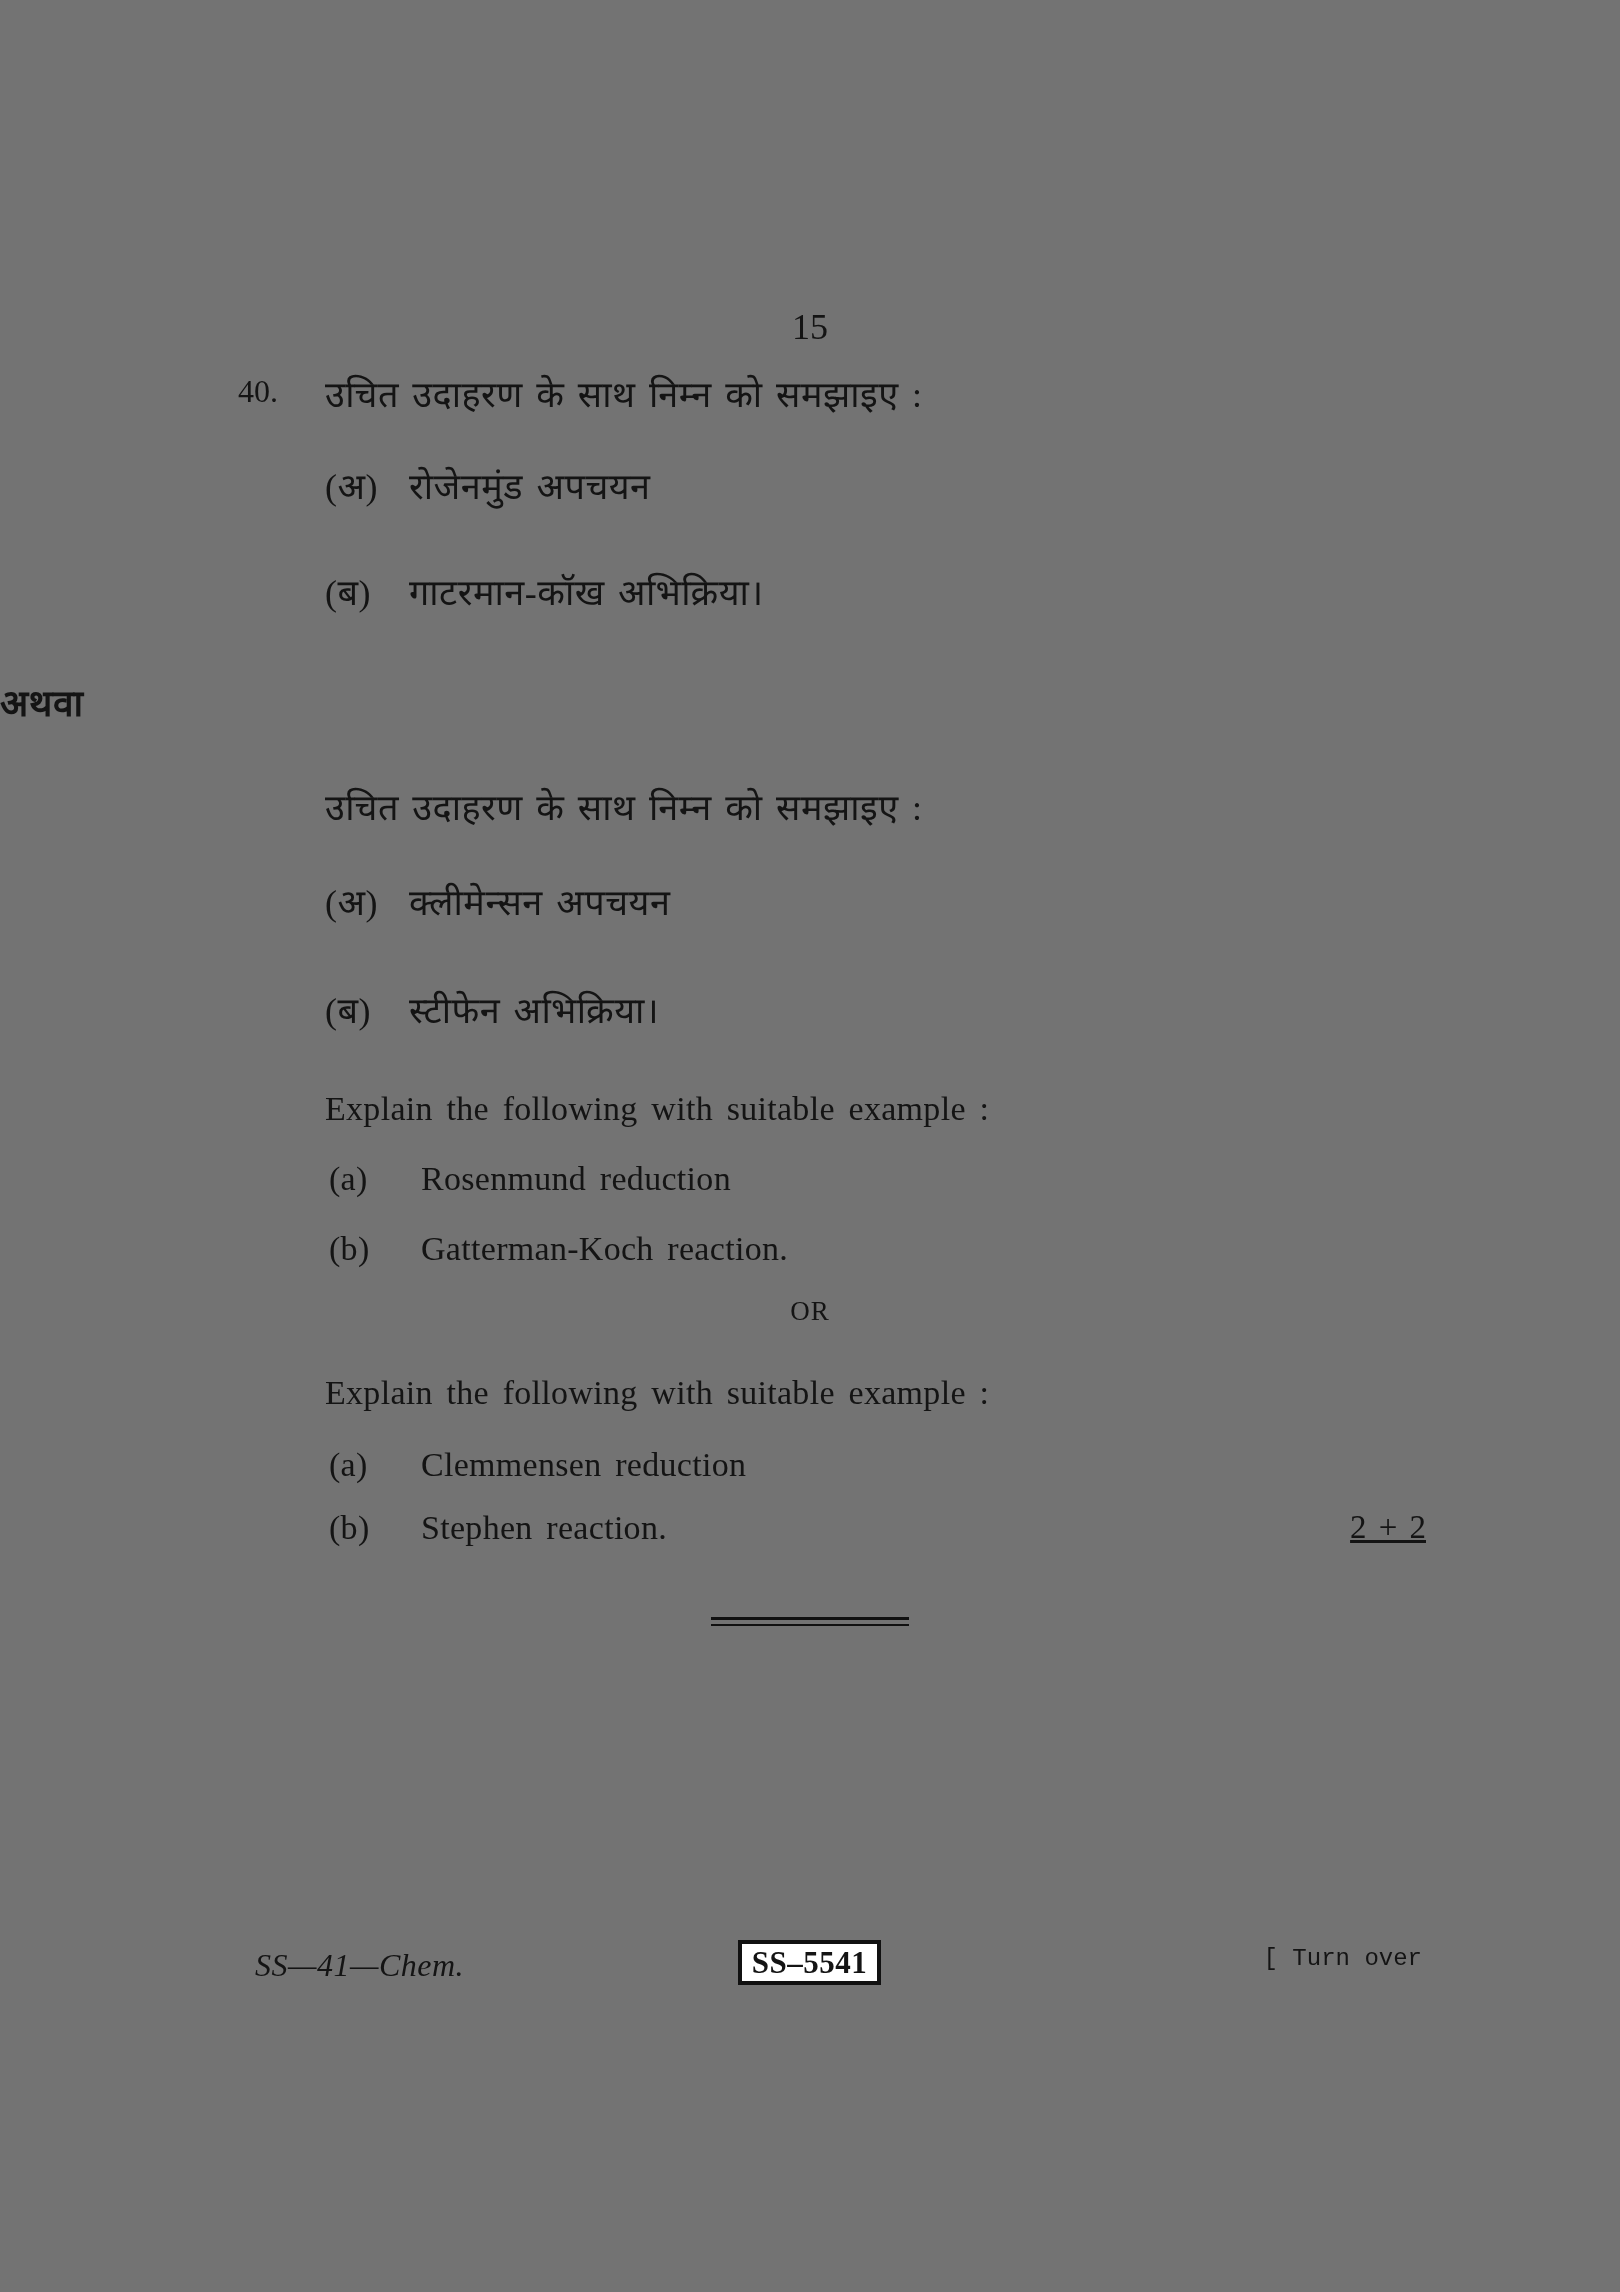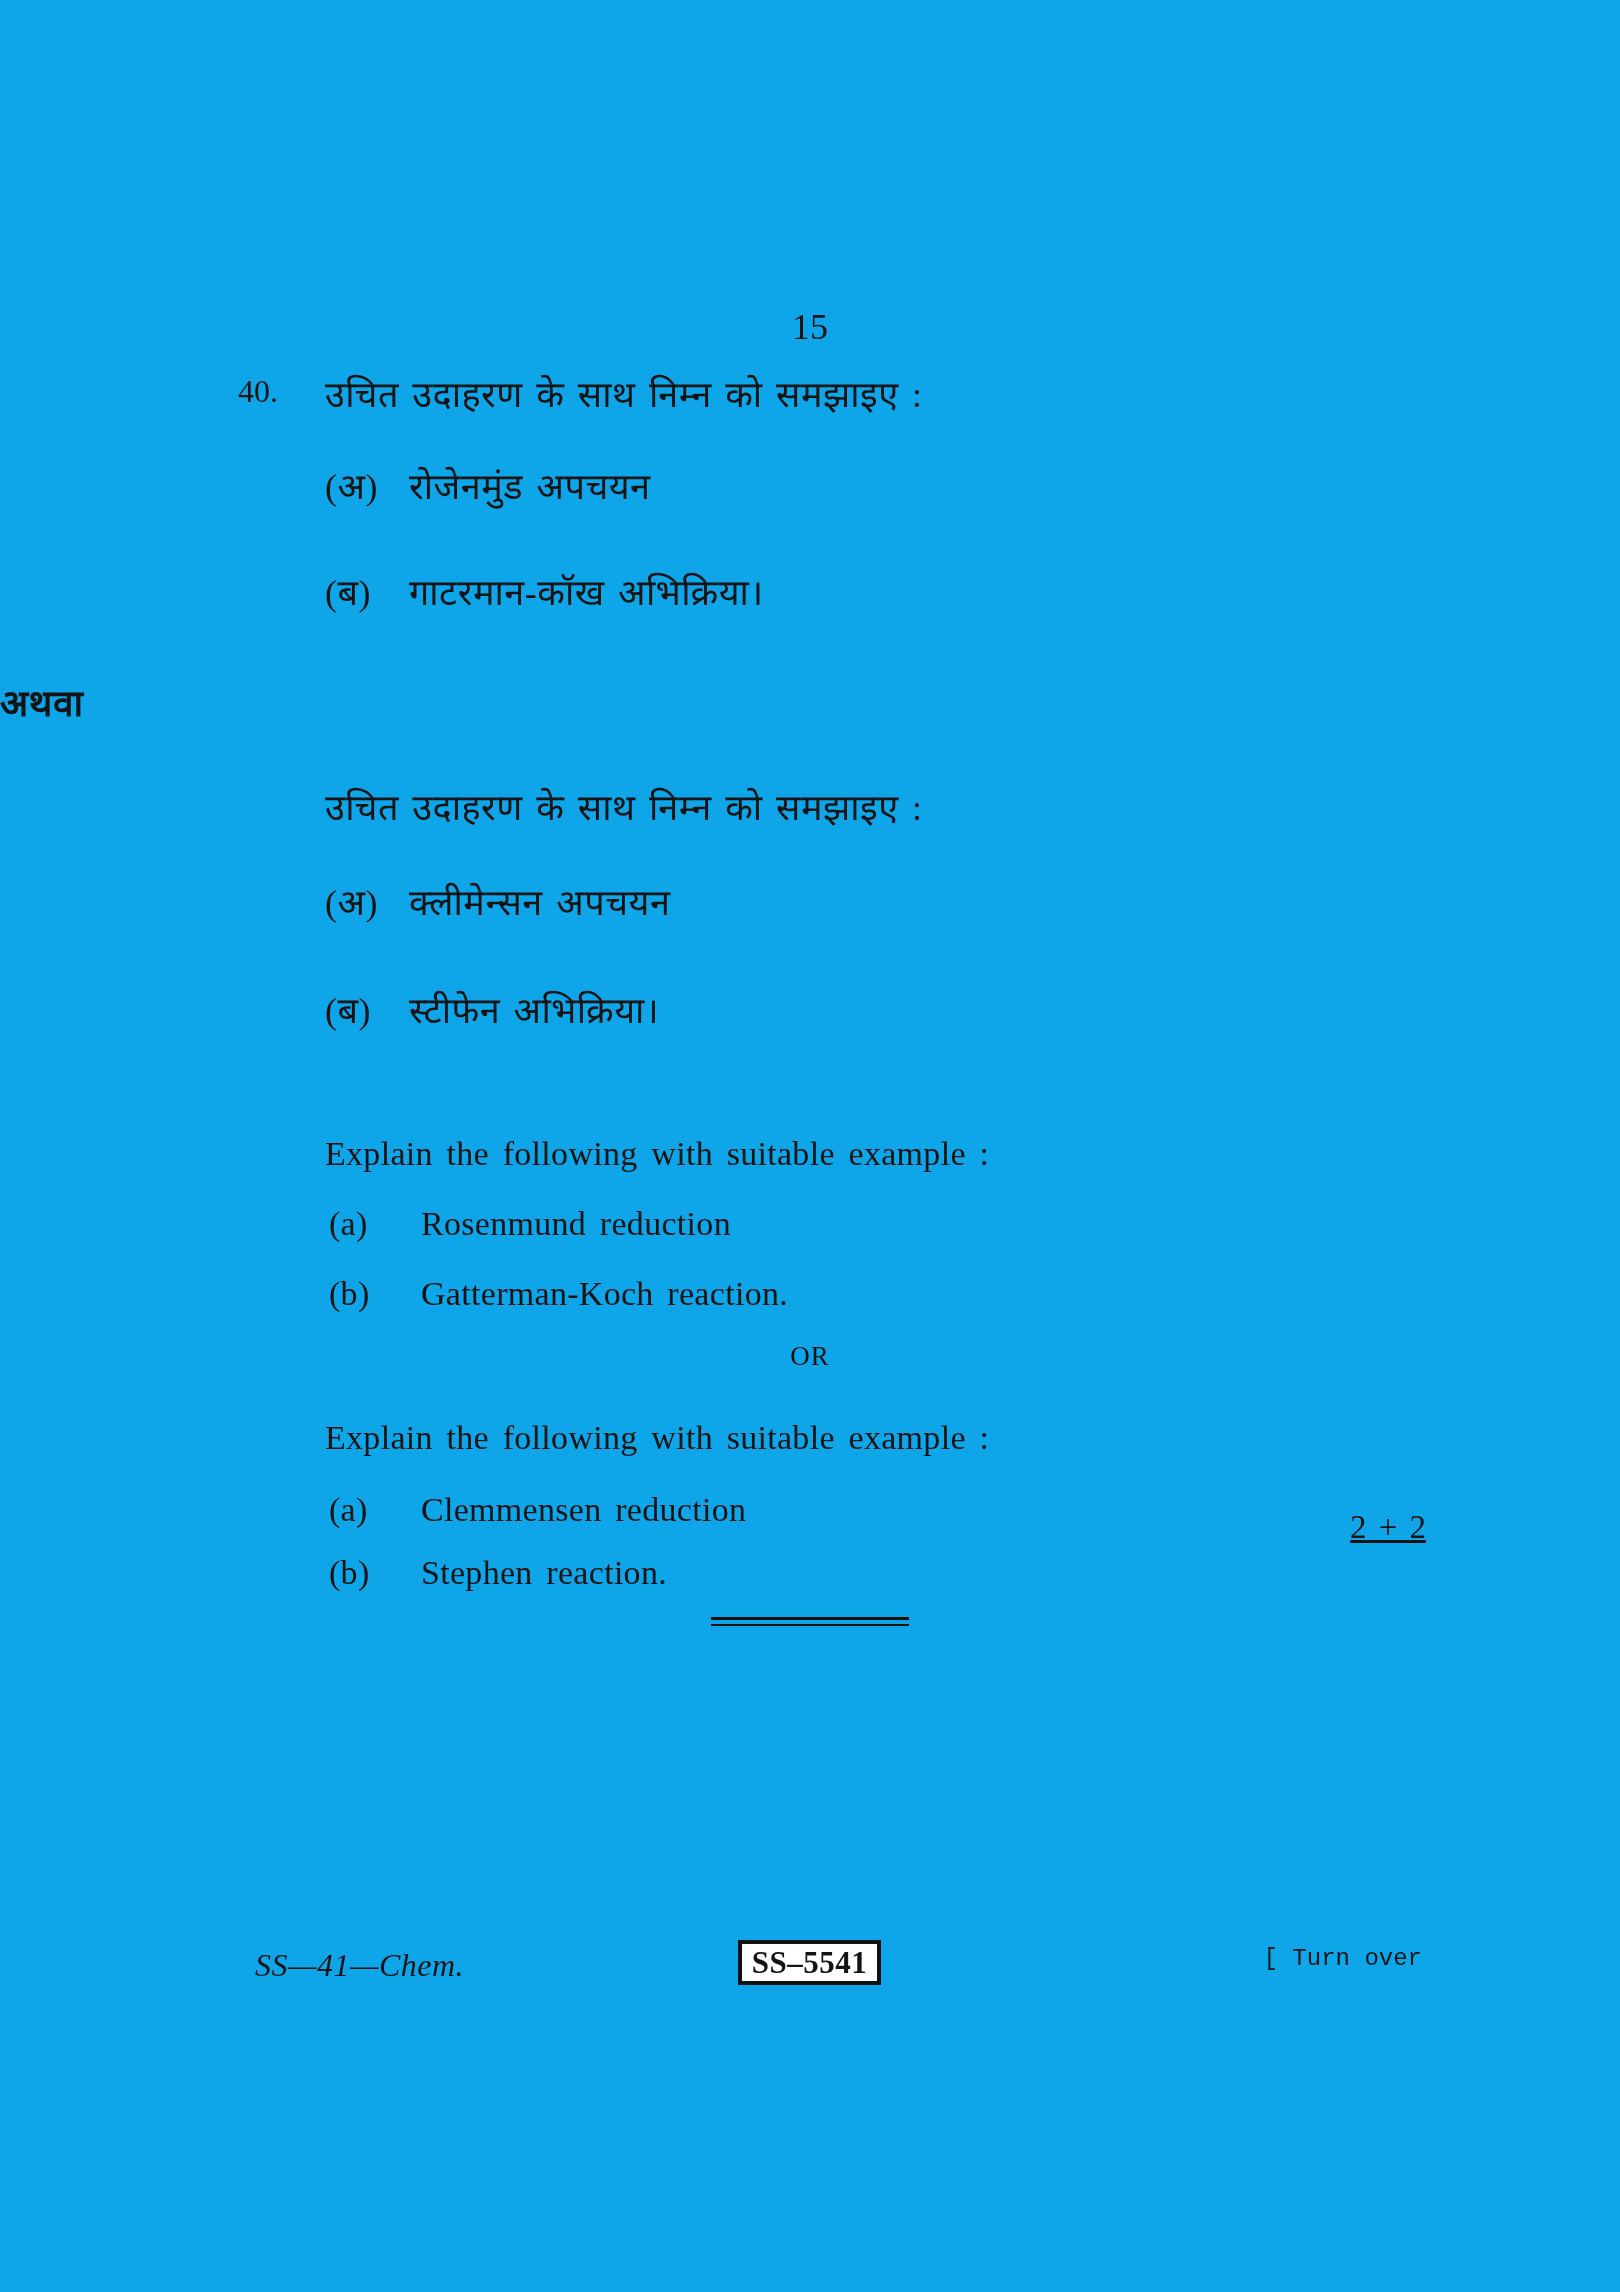--- a/index.html
+++ b/index.html
@@ -4,21 +4,21 @@
 <style>
   html, body {
     margin: 0;
     padding: 0;
     background: #ffffff;
   }
   .page {
     position: relative;
     width: 1620px;
     height: 2293px;
-    background: #0ea5e9;
+    background: #737373;
     color: #141414;
     font-family: "Liberation Serif", "DejaVu Serif", serif;
     overflow: hidden;
   }
   .abs { position: absolute; white-space: nowrap; }
 
   .page-number {
     top: 306px; left: 0; width: 100%;
     text-align: center;
     font-size: 36px;
@@ -37,21 +37,21 @@
     font-size: 37px;
   }
   .hi-intro-2 { top: 782px; left: 325px; }
   .hi-item-a2 { top: 877px; }
   .hi-item-b2 { top: 985px; }
 
   .item-label { position: absolute; left: 325px; }
   .item-text-hi { position: absolute; left: 409px; }
 
   
-  .en { font-size: 34px; letter-spacing: 0.3px; word-spacing: 4.9px; margin-top: 45px; }
+  .en { font-size: 34px; letter-spacing: 0.3px; word-spacing: 4.9px; }
   .en-intro-1 { top: 1090px; left: 325px; }
   .en-item-a1 { top: 1160px; }
   .en-item-b1 { top: 1230px; }
   .en-or {
     top: 1296px; left: 0; width: 100%;
     text-align: center;
     font-size: 27px;
     letter-spacing: 1px;
   }
   .en-intro-2 { top: 1374px; left: 325px; }

